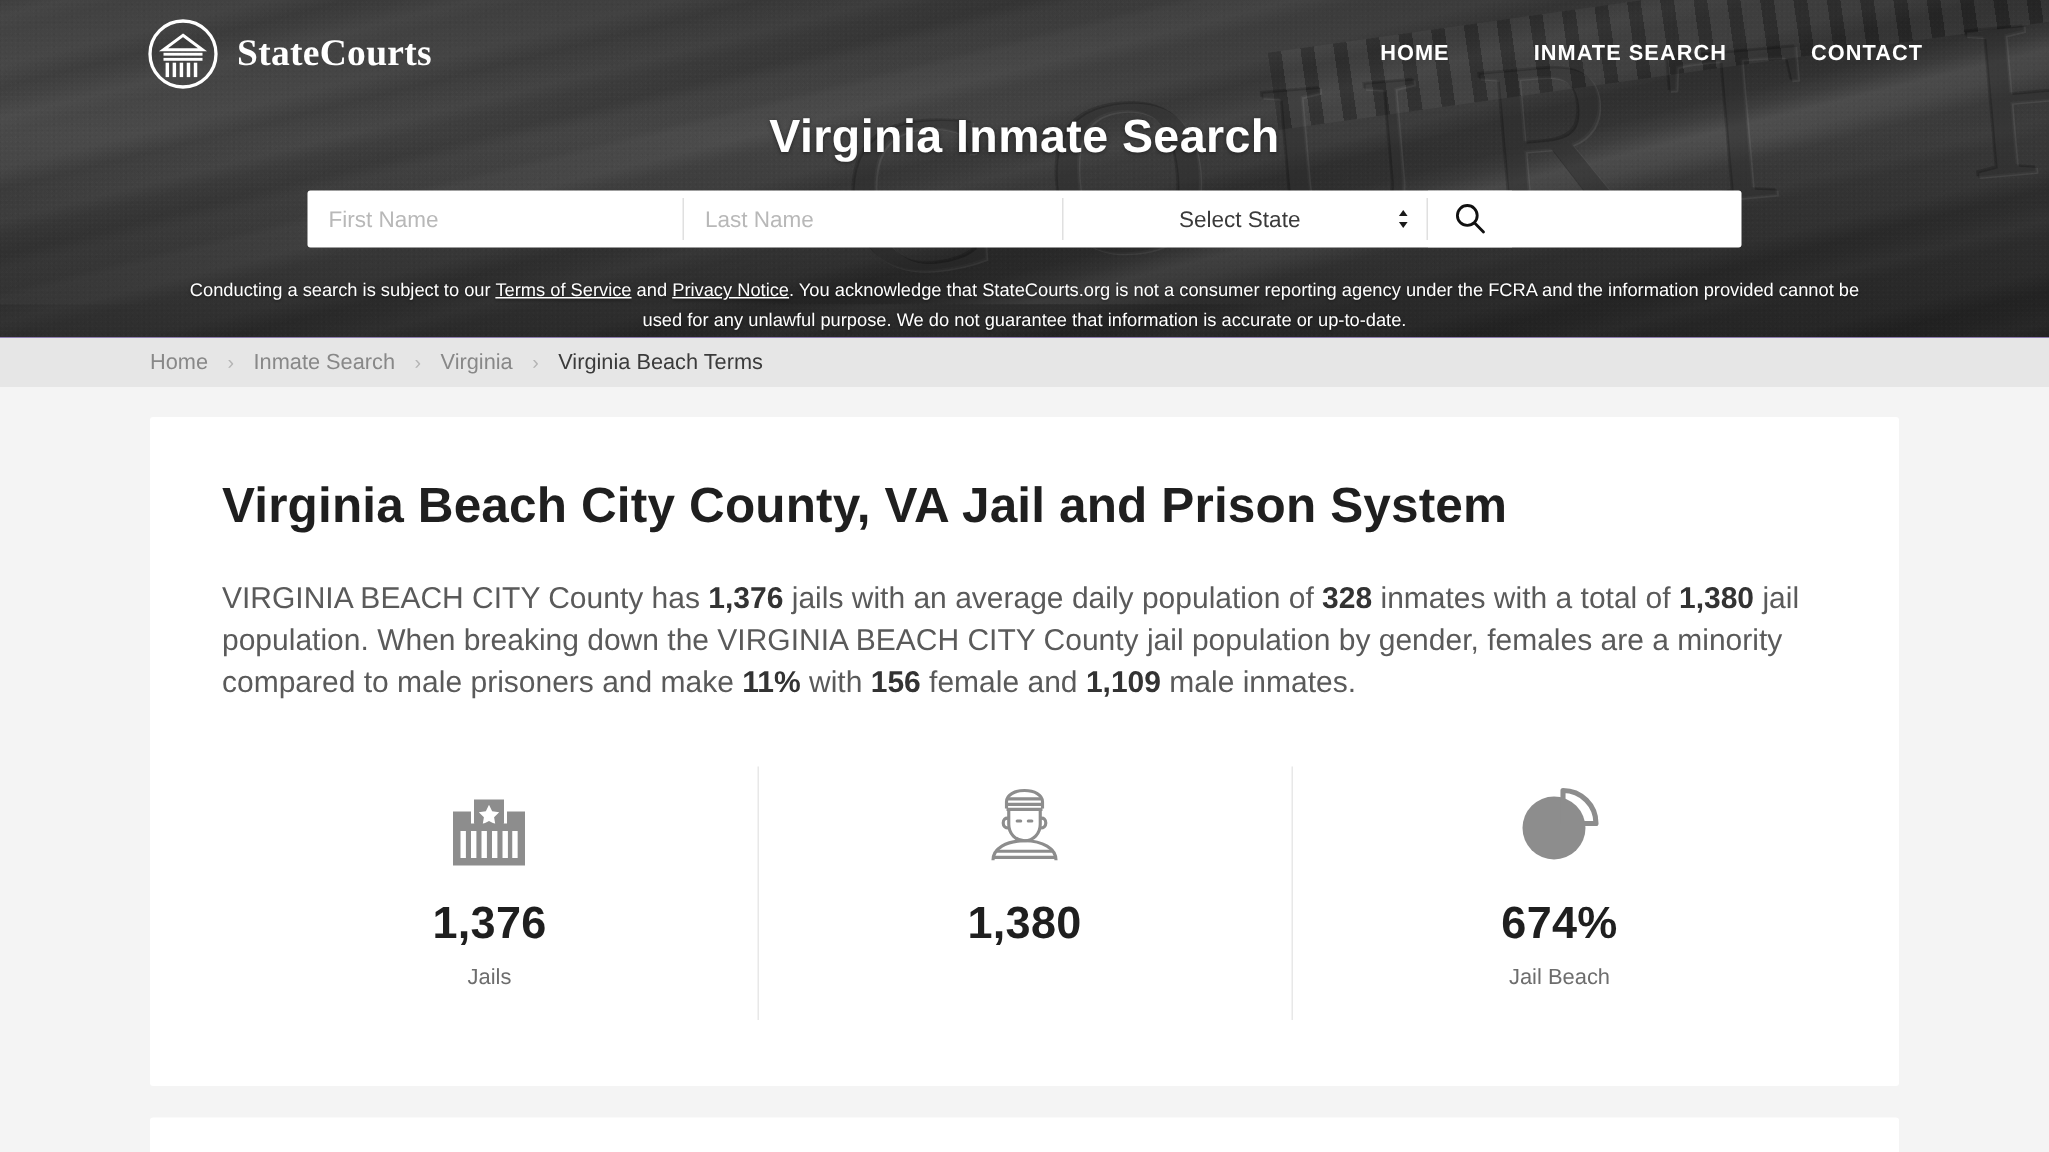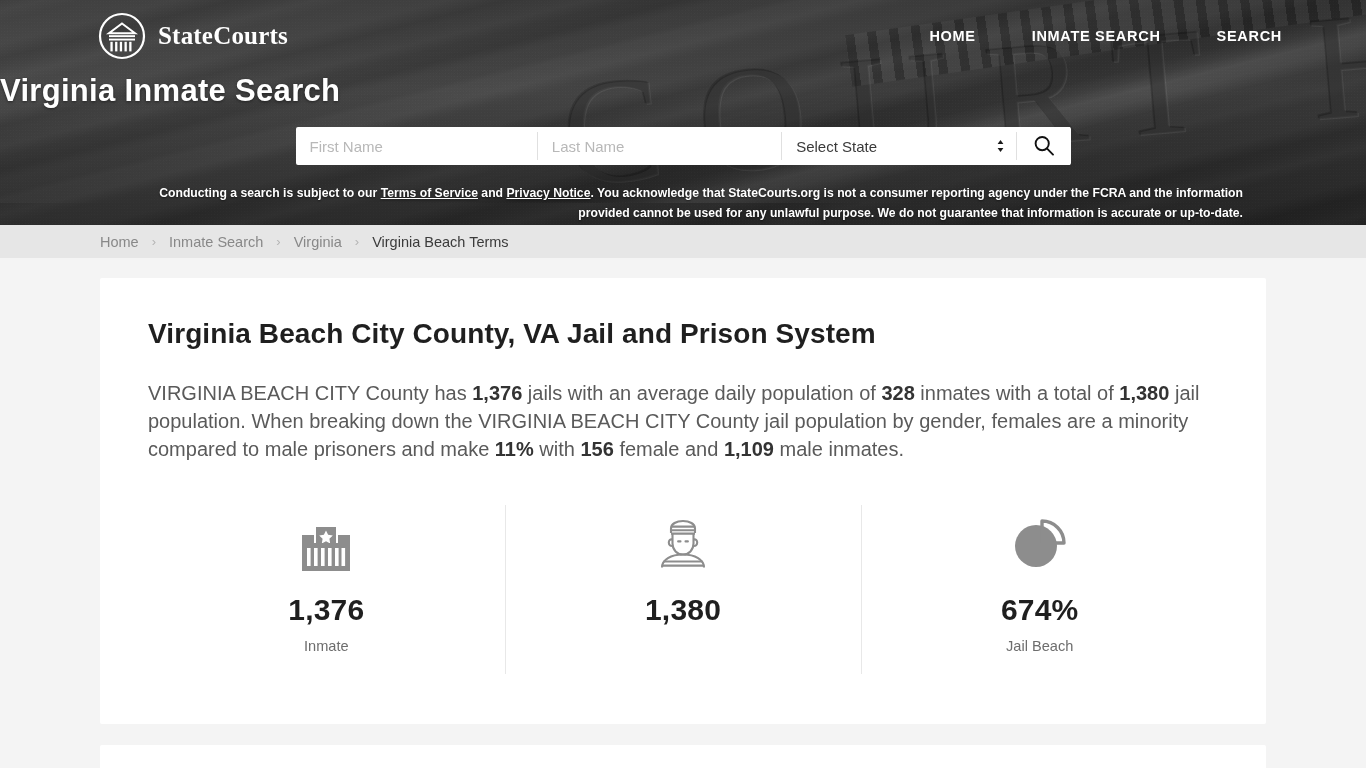--- a/index.html
+++ b/index.html
@@ -145,31 +145,32 @@
     color: #ffffff;
     font-size: 14.5px;
     font-weight: bold;
     letter-spacing: .7px;
     text-decoration: none;
     white-space: nowrap;
   }
 
   
   .hero-title {
+    text-align: center;
     color: #ffffff;
     font-size: 31px;
     font-weight: bold;
     letter-spacing: .3px;
     margin-top: 1px;
     text-shadow: 0 1px 3px rgba(0,0,0,.45);
   }
 
   
   .search-wrap {
-    width: 775px;
+    width: 956px;
     margin: 18px auto 0;
   }
   .search-bar {
     display: flex;
     align-items: stretch;
     height: 38px;
     background: #ffffff;
     border-radius: 2px;
     overflow: hidden;
   }
@@ -190,42 +191,43 @@
     width: 242px;
     display: flex;
     align-items: center;
     padding: 0 10px 0 14px;
     position: relative;
   }
   .f-state .state-label {
     font-size: 15px;
     color: #3a3a3a;
     flex: 1;
+    text-align: center;
   }
   .select-chevrons { width: 11px; height: 18px; display: block; }
   .search-btn {
     width: 56px;
     border: 0;
     background: #ffffff;
     display: flex;
     align-items: center;
     justify-content: center;
     cursor: pointer;
     padding: 0;
   }
   .search-btn svg { display: block; }
 
   
   .disclaimer {
     width: 1120px;
     margin: 18px auto 0;
-    text-align: right;
+    text-align: center;
     color: #ffffff;
     font-size: 12.2px;
-    font-weight: bold;
+    font-weight: normal;
     line-height: 20px;
     text-shadow: 0 1px 2px rgba(0,0,0,.5);
   }
   .disclaimer a {
     color: #ffffff;
     text-decoration: underline;
   }
 
   
   .breadcrumb-bar {
@@ -257,21 +259,21 @@
   .card {
     width: 1166px;
     margin: 0 auto;
     background: #ffffff;
     border-radius: 2px;
   }
   .card.primary { padding: 40px 48px 0; height: 446px; }
   .card.secondary { margin-top: 21px; height: 40px; }
 
   .county-title {
-    font-size: 28px;
+    font-size: 33px;
     font-weight: bold;
     color: #1f1f1f;
     letter-spacing: .1px;
     margin-bottom: 29px;
   }
   .county-desc {
     font-size: 20px;
     line-height: 28px;
     color: #5a5a5a;
     max-width: 1062px;
@@ -342,21 +344,21 @@
             <rect x="26.5" y="29.8" width="2.3" height="9.6" fill="#ffffff"></rect>
             <rect x="31.2" y="29.8" width="2.3" height="9.6" fill="#ffffff"></rect>
           </svg>
         </span>
         <span class="brand-text">StateCourts</span>
       </a>
 
       <nav class="main-nav">
         <a class="nav-link" href="#">HOME</a>
         <a class="nav-link" href="#">INMATE SEARCH</a>
-        <a class="nav-link" href="#">SEARCH</a>
+        <a class="nav-link" href="#">CONTACT</a>
       </nav>
     </div>
 
     <h1 class="hero-title">Virginia Inmate Search</h1>
 
     <div class="search-wrap">
       <div class="search-bar">
         <input type="text" class="f-first" placeholder="First Name" style="">
         <div class="f-sep"></div>
         <input type="text" class="f-last" placeholder="Last Name" style="">
@@ -418,21 +420,21 @@
               <rect x="13" y="35" width="3.6" height="18"></rect>
               <rect x="20" y="35" width="3.6" height="18"></rect>
               <rect x="27" y="35" width="3.6" height="18"></rect>
               <rect x="34" y="35" width="3.6" height="18"></rect>
               <rect x="41" y="35" width="3.6" height="18"></rect>
               <rect x="47.5" y="35" width="3.6" height="18"></rect>
             </g>
           </svg>
         </div>
         <div class="stat-value">1,376</div>
-        <div class="stat-label">Inmate</div>
+        <div class="stat-label">Jails</div>
       </div>
 
       <div class="stat">
         <div class="stat-icon">
           <svg width="62" height="62" viewBox="0 0 62 62" aria-hidden="true">
             <g fill="none" stroke="#8d8d8d" stroke-width="2.1">
               <path d="M19 20 v-4.5 c0-4.6 5.4-7.5 12-7.5 s12 2.9 12 7.5 V20"></path>
               <path d="M19.4 13.6 h23.2 M19 17.2 h24 M19 20.6 h24"></path>
               <path d="M20.5 21 v9.5 c0 6.4 4.7 11 10.5 11 s10.5-4.6 10.5-11 V21"></path>
               <path d="M20.6 26.5 c-2.6-.6-3.8 1.1-3.8 3.1 0 2.2 1.5 3.6 3.8 3.4"></path>

